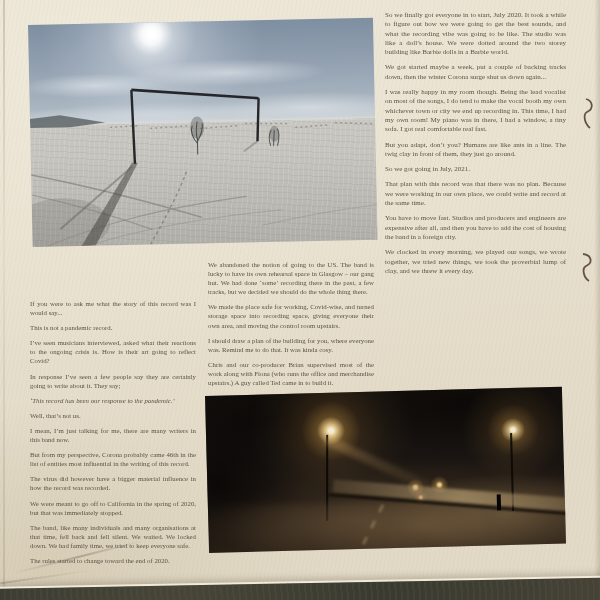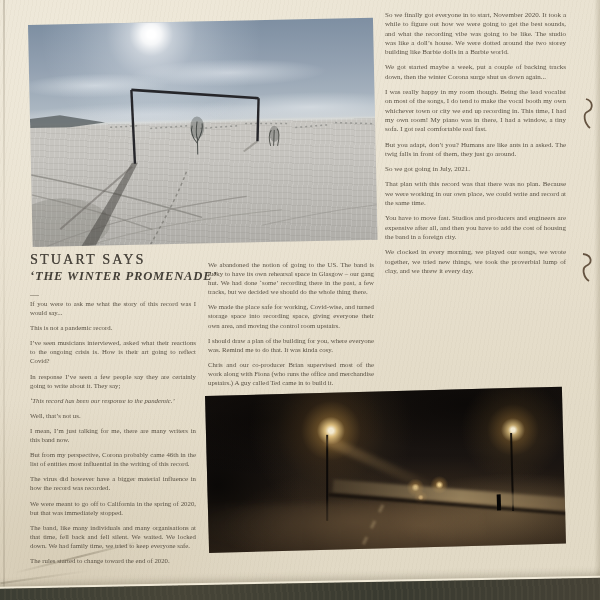--- a/index.html
+++ b/index.html
@@ -115,25 +115,20 @@
         <path d="M118,222 C132,198 148,170 156,148" stroke="rgba(120,118,112,.7)" stroke-width="1.5" stroke-dasharray="3 3" fill="none"></path>
         <polygon points="101,140 107,140 63,222 49,222" fill="rgba(62,60,56,.5)"></polygon>
         <path d="M28,205 L101,144" stroke="rgba(95,92,86,.45)" stroke-width="2"></path>
         <path d="M227,121 L213,131" stroke="rgba(105,102,96,.4)" stroke-width="2"></path>
         <path d="M102,67 L229,78" stroke="#26262a" stroke-width="2.6"></path>
         <path d="M102,67 L104,141" stroke="#26262a" stroke-width="2.4"></path>
         <path d="M229,78 L227,121" stroke="#26262a" stroke-width="2.4"></path>
       </svg>
     </div>
 
-    <div class="heading">
-      <div class="kicker">STUART SAYS</div>
-      <div class="title">‘THE WINTER PROMENADE’</div>
-      <div class="dash">—</div>
-    </div>
 
     <div class="col col-left">
       <p>If you were to ask me what the story of this record was I would say...</p>
       <p>This is not a pandemic record.</p>
       <p>I’ve seen musicians interviewed, asked what their reactions to the ongoing crisis is. How is their art going to reflect Covid?</p>
       <p>In response I’ve seen a few people say they are certainly going to write about it. They say;</p>
       <p class="ital">‘This record has been our response to the pandemic.’</p>
       <p>Well, that’s not us.</p>
       <p>I mean, I’m just talking for me, there are many writers in this band now.</p>
       <p>But from my perspective, Corona probably came 46th in the list of entities most influential in the writing of this record.</p>
@@ -144,24 +139,24 @@
     </div>
 
     <div class="col col-mid">
       <p>We abandoned the notion of going to the US. The band is lucky to have its own rehearsal space in Glasgow – our gang hut. We had done ‘some’ recording there in the past, a few tracks, but we decided we should do the whole thing there.</p>
       <p>We made the place safe for working, Covid-wise, and turned storage space into recording space, giving everyone their own area, and moving the control room upstairs.</p>
       <p>I should draw a plan of the building for you, where everyone was. Remind me to do that. It was kinda cosy.</p>
       <p>Chris and our co-producer Brian supervised most of the work along with Fiona (who runs the office and merchandise upstairs.) A guy called Ted came in to build it.</p>
     </div>
 
     <div class="col col-right">
-      <p>So we finally got everyone in to start, November 2020. It took a while to figure out how we were going to get the best sounds, and what the recording vibe was going to be like. The studio was like a doll’s house. We were dotted around the two storey building like Barbie dolls in a Barbie world.</p>
+      <p>So we finally got everyone in to start, July 2020. It took a while to figure out how we were going to get the best sounds, and what the recording vibe was going to be like. The studio was like a doll’s house. We were dotted around the two storey building like Barbie dolls in a Barbie world.</p>
       <p>We got started maybe a week, put a couple of backing tracks down, then the winter Corona surge shut us down again...</p>
       <p>I was really happy in my room though. Being the lead vocalist on most of the songs, I do tend to make the vocal booth my own whichever town or city we end up recording in. This time, I had my own room! My piano was in there, I had a window, a tiny sofa. I got real comfortable real fast.</p>
-      <p>But you adapt, don’t you? Humans are like ants in a asked. The twig falls in front of them, they just go around.</p>
+      <p>But you adapt, don’t you? Humans are like ants in a line. The twig clay in front of them, they just go around.</p>
       <p>So we got going in July, 2021.</p>
       <p>That plan with this record was that there was no plan. Because we were working in our own place, we could write and record at the same time.</p>
       <p>You have to move fast. Studios and producers and engineers are expensive after all, and then you have to add the cost of housing the band in a foreign city.</p>
       <p>We clocked in every morning, we played our songs, we wrote together, we tried new things, we took the proverbial lump of clay, and we threw it every day.</p>
     </div>
 
     <div class="photo-night">
       <div class="np-pole1"></div>
       <div class="np-pole2"></div>
       <div class="np-beam"></div>

